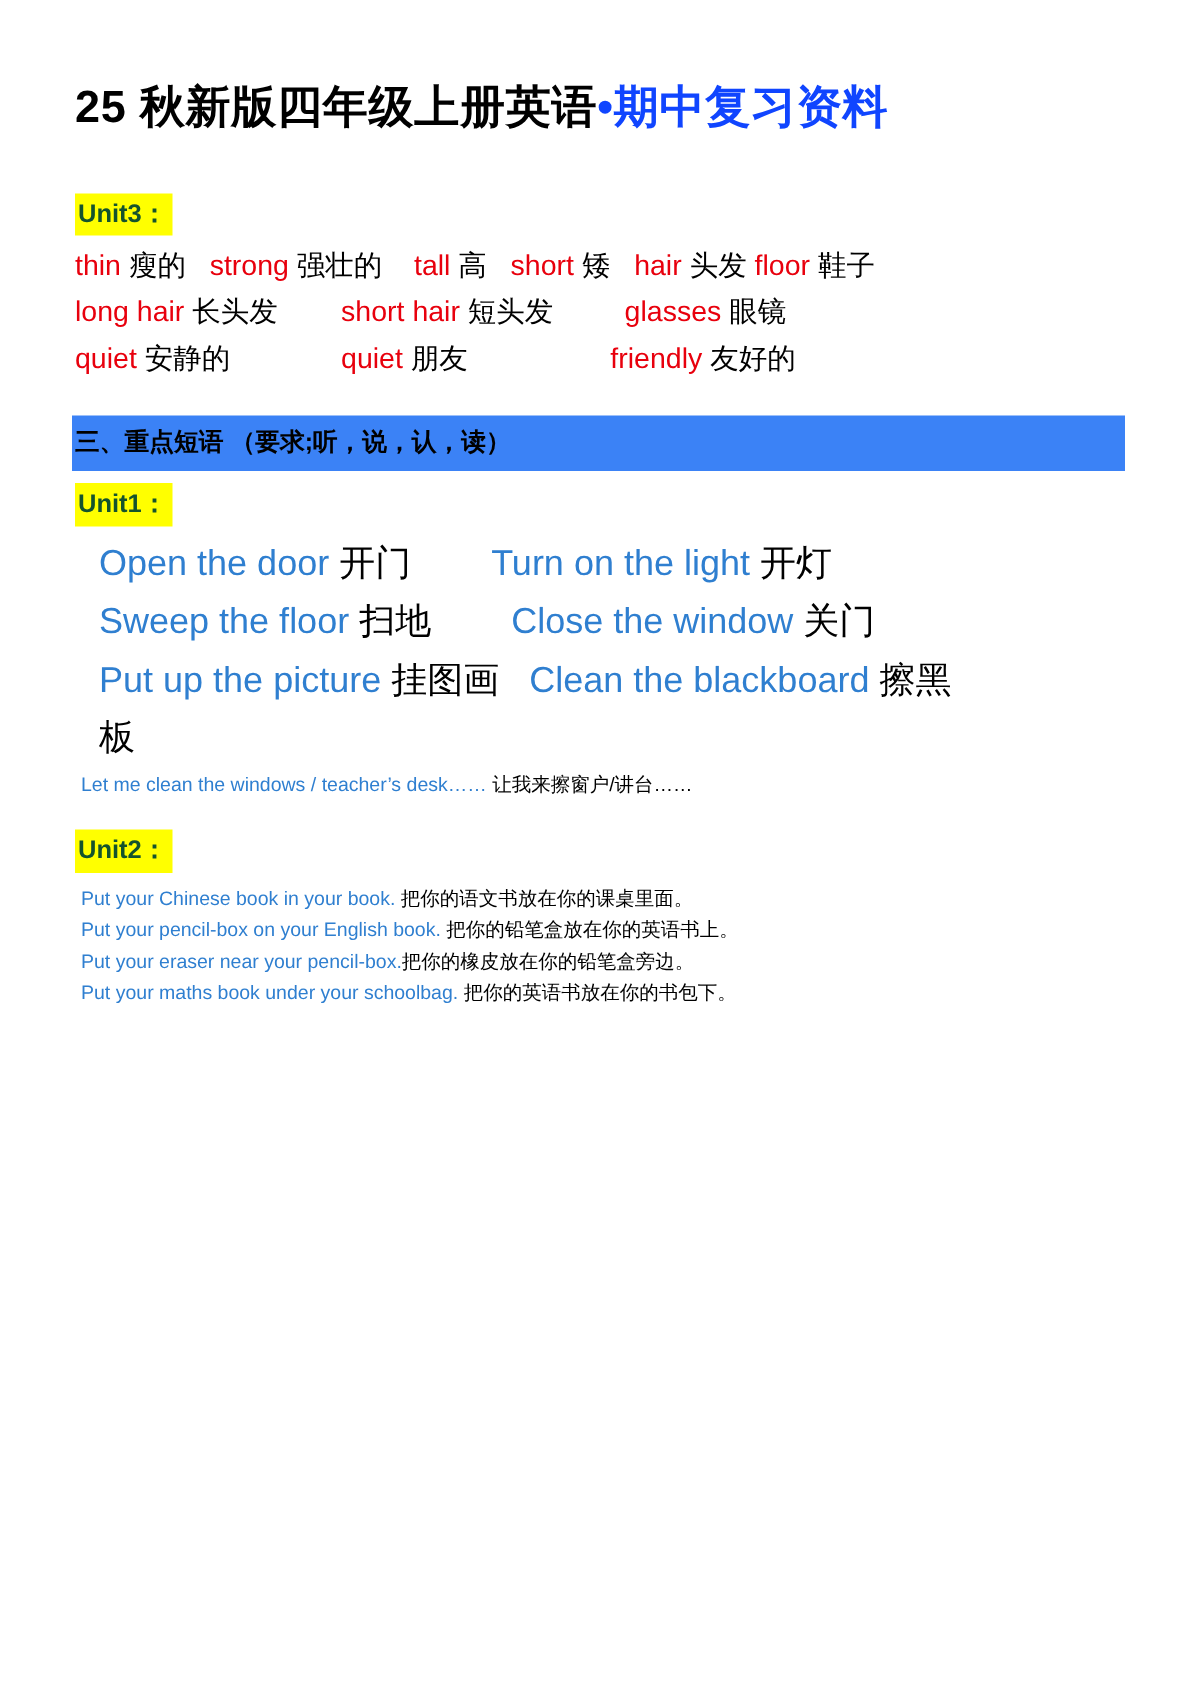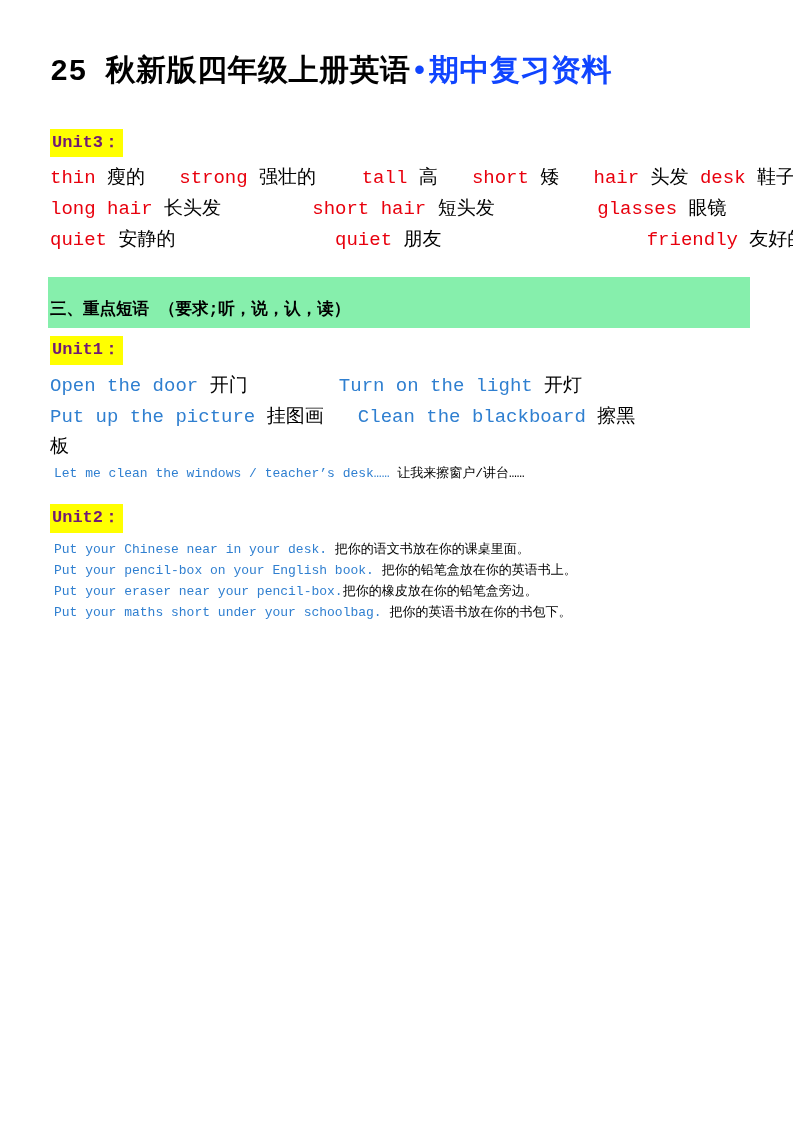--- a/index.html
+++ b/index.html
@@ -14,76 +14,75 @@
     color: #000000;
     position: relative;
     overflow: hidden;
   }
   .page {
     position: relative;
     width: 700px;
     height: 1122px;
     box-sizing: border-box;
     padding: 44px 48px 0 48px;
-    font-family: Liberation Mono, monospace;
   }
   
   .doc-title {
     font-size: 30px;
     font-weight: bold;
     line-height: 1.35;
     letter-spacing: 0.5px;
     white-space: nowrap;
     margin: 8px 0 0 2px;
   }
   .doc-title .part-black { color: #000000; }
   .doc-title .part-blue { color: #1045ff; }
 
   
   .unit-label {
     display: inline-block;
     background: #ffff00;
-    color: #701a75;
+    color: #14532d;
     font-weight: bold;
     font-size: 17px;
     line-height: 1.5;
     padding: 1px 3px 2px 2px;
     margin: 0;
   }
   .unit-label-wrap { margin: 0 0 6px 2px; }
 
   
   .vocab-line {
     color: #e8000d;
     font-size: 19px;
     line-height: 1.62;
     white-space: pre;
     margin-left: 2px;
   }
   .vocab-line .cn { color: #000000; text-align: right; }
 
   
   .section-banner {
-    background: #86efac;
+    background: #3b82f6;
     color: #000000;
     font-weight: bold;
     font-size: 16.5px;
     line-height: 2.0;
-    padding: 16px 0 2px 2px;
+    padding: 2px 0 2px 2px;
     margin: 22px 0 8px 0;
     width: 700px;
   }
 
   
   .phrase-line {
     color: #2f7fd0;
-    font-size: 19px;
+    font-size: 24px;
     line-height: 1.62;
     white-space: pre-wrap;
-    margin-left: 2px;
+    margin-left: 18px;
   }
   .phrase-line .cn { color: #000000; }
   .phrase-block {
     color: #2f7fd0;
     font-size: 13px;
     line-height: 1.62;
     margin-left: 6px;
     max-width: 702px;
   }
   .phrase-block .cn { color: #000000; }
@@ -99,36 +98,37 @@
     <span class="part-black">25 秋新版四年级上册英语</span><span class="part-blue">•期中复习资料</span>
   </div>
 
   <div class="gap-lg"></div>
   <div class="gap-md"></div>
 
   <div class="unit-label-wrap">
     <span class="unit-label">Unit3：</span>
   </div>
 
-  <div class="vocab-line"><span class="en">thin </span><span class="cn">瘦的   </span><span class="en">strong </span><span class="cn">强壮的    </span><span class="en">tall </span><span class="cn">高   </span><span class="en">short </span><span class="cn">矮   </span><span class="en">hair </span><span class="cn">头发 </span><span class="en">desk </span><span class="cn">鞋子</span></div>
+  <div class="vocab-line"><span class="en">thin </span><span class="cn">瘦的   </span><span class="en">strong </span><span class="cn">强壮的    </span><span class="en">tall </span><span class="cn">高   </span><span class="en">short </span><span class="cn">矮   </span><span class="en">hair </span><span class="cn">头发 </span><span class="en">floor </span><span class="cn">鞋子</span></div>
   <div class="vocab-line"><span class="en">long hair </span><span class="cn">长头发        </span><span class="en">short hair </span><span class="cn">短头发         </span><span class="en">glasses </span><span class="cn">眼镜</span></div>
   <div class="vocab-line"><span class="en">quiet </span><span class="cn">安静的              </span><span class="en">quiet </span><span class="cn">朋友                  </span><span class="en">friendly </span><span class="cn">友好的</span></div>
 
   <div class="section-banner">三、重点短语 （要求;听，说，认，读）</div>
 
   <div class="unit-label-wrap">
     <span class="unit-label">Unit1：</span>
   </div>
 
   <div class="phrase-line"><span class="en">Open the door </span><span class="cn">开门        </span><span class="en">Turn on the light </span><span class="cn">开灯</span></div>
+  <div class="phrase-line"><span class="en">Sweep the floor </span><span class="cn">扫地        </span><span class="en">Close the window </span><span class="cn">关门</span></div>
   <div class="phrase-line"><span class="en">Put up the picture </span><span class="cn">挂图画   </span><span class="en">Clean the blackboard </span><span class="cn">擦黑板</span></div>
   <div class="phrase-block"><span class="en">Let me clean the windows / teacher’s desk……  </span><span class="cn">让我来擦窗户/讲台……</span></div>
 
   <div class="unit-label-wrap" style="margin-top:20px;">
     <span class="unit-label">Unit2：</span>
   </div>
 
-  <div class="phrase-block"><span class="en">Put your Chinese near in your desk. </span><span class="cn">把你的语文书放在你的课桌里面。</span></div>
+  <div class="phrase-block"><span class="en">Put your Chinese book in your book. </span><span class="cn">把你的语文书放在你的课桌里面。</span></div>
   <div class="phrase-block"><span class="en">Put your pencil-box on your English book. </span><span class="cn">把你的铅笔盒放在你的英语书上。</span></div>
   <div class="phrase-block"><span class="en">Put your eraser near your pencil-box.</span><span class="cn">把你的橡皮放在你的铅笔盒旁边。</span></div>
-  <div class="phrase-block"><span class="en">Put your maths short under your schoolbag. </span><span class="cn">把你的英语书放在你的书包下。</span></div>
+  <div class="phrase-block"><span class="en">Put your maths book under your schoolbag. </span><span class="cn">把你的英语书放在你的书包下。</span></div>
 
 </div>
 
 </body></html>

